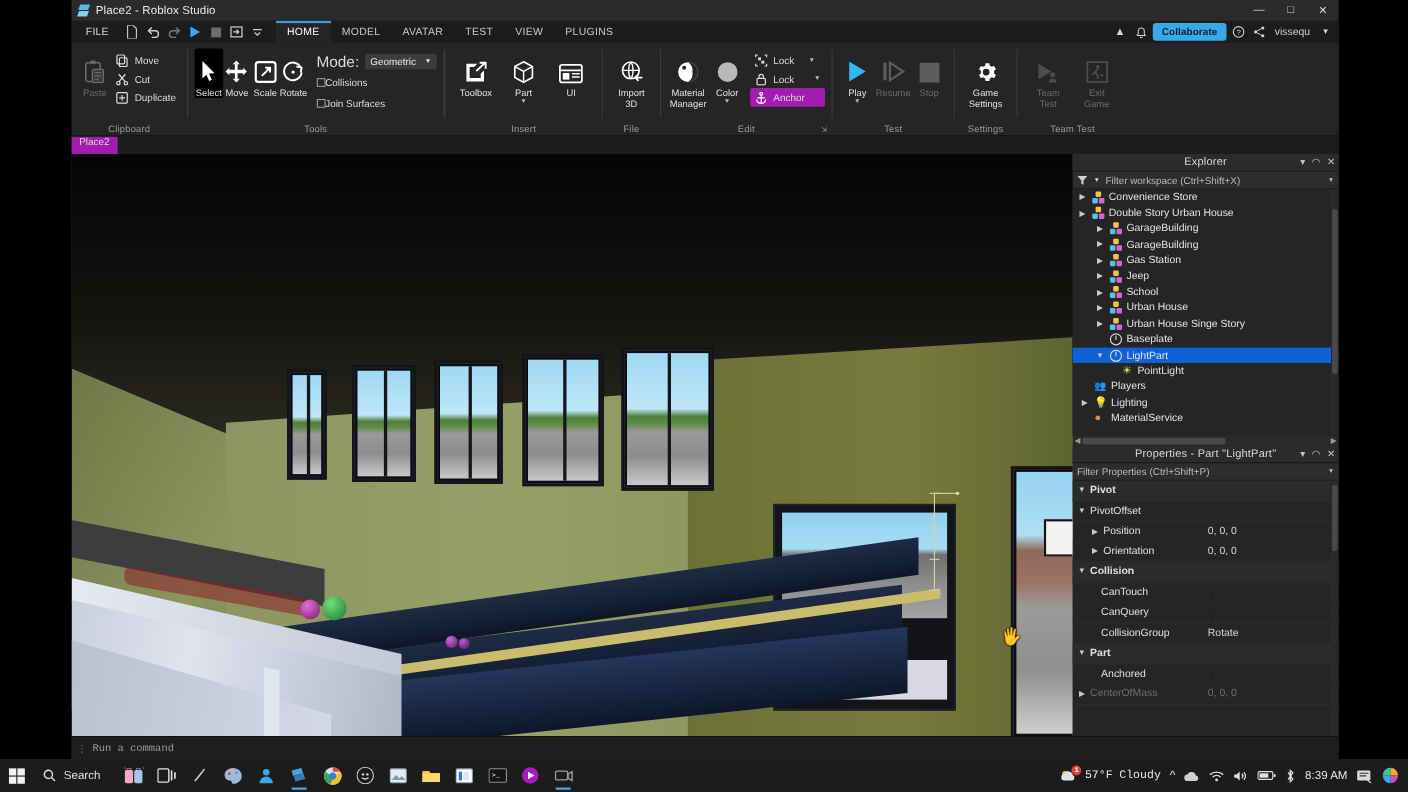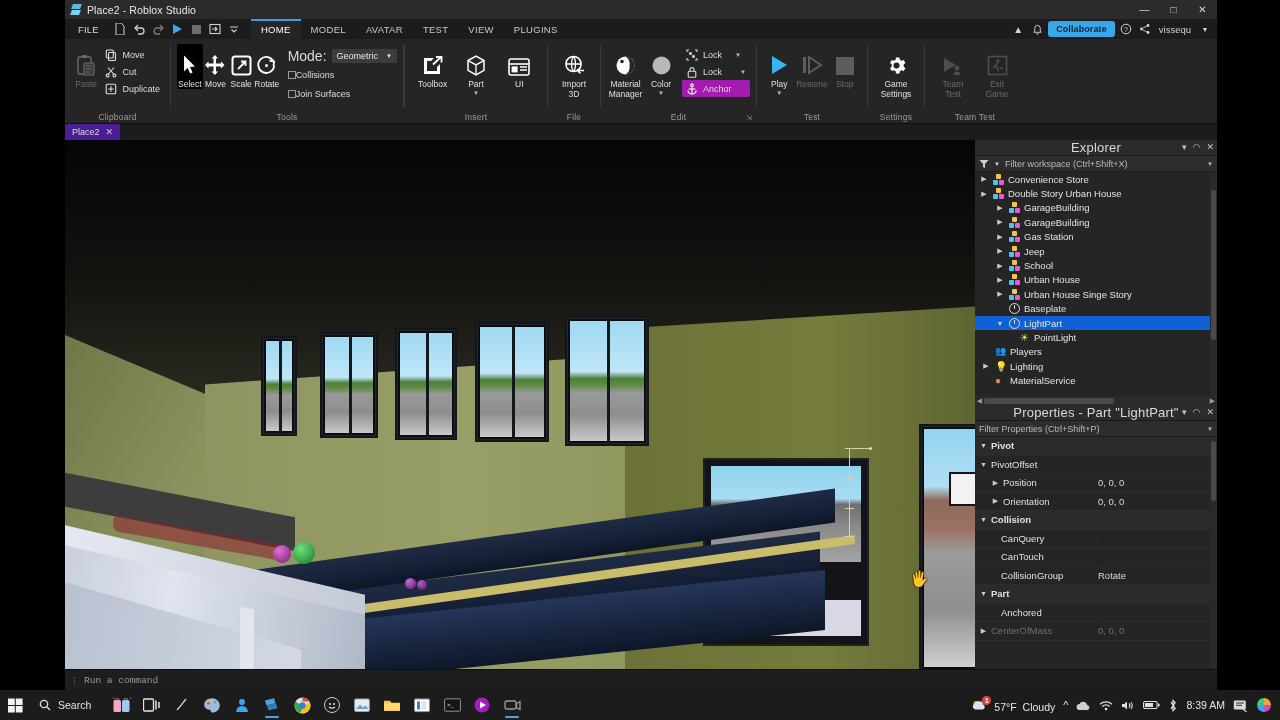--- a/index.html
+++ b/index.html
@@ -102,22 +102,22 @@
   .chk { width: 8px; height: 8px; border: 1px solid #9a9a9a; background: transparent; }
   .modebox {
     background: #3c3c3c; color: #e8e8e8; font-size: 9px; padding: 2px 5px;
     display: flex; align-items: center; gap: 8px; border-radius: 1px;
   }
   .dlg-launch { position: absolute; right: 4px; bottom: 2px; color: #8d8d8d; font-size: 7px; }
 
   
   .doctabs { height: 16px; background: #1c1c1c; display: flex; align-items: flex-end; }
   .doctab {
-    background: #4c1d95; color: #dcdcdc; font-size: 9px; height: 16px;
-    padding: 0 7px; display: flex; align-items: center; gap: 6px; border-radius: 2px 2px 0 0;
+    background: #a21caf; color: #dcdcdc; font-size: 9px; height: 16px;
+    padding: 0 7px; display: flex; gap: 6px; border-radius: 2px 2px 0 0; flex-direction: column;
   }
   .doctab .x { font-size: 9px; color: #c9c9c9; }
 
   
   .work { display: flex; height: 529px; }
   .viewport { position: relative; width: 910px; height: 529px; overflow: hidden; background: #111; }
 
   
   .sky { position:absolute; left:0; top:0; width:100%; height:100%; background:#0d0d0d; }
   .ceiling {
@@ -184,21 +184,21 @@
   .cmd-grip { color: #7a7a7a; font-size: 9px; letter-spacing: -1px; }
   .cmd-input { color: #9b9b9b; font-family: "Liberation Mono", monospace; font-size: 9.5px; }
 
   
   .rightdock { width: 242px; height: 529px; background: #252525; display: flex; flex-direction: column; }
   .panel { display: flex; flex-direction: column; }
   .panel-head {
     height: 16px; background: #2b2b2b; display: flex; align-items: center;
     position: relative; justify-content: center; border-bottom: 1px solid #1b1b1b;
   }
-  .panel-title { color: #d9d9d9; font-size: 13px; letter-spacing: .2px; }
+  .panel-title { color: #d9d9d9; font-size: 10px; letter-spacing: .2px; }
   .panel-head .hbtns { position: absolute; right: 3px; display: flex; gap: 6px; align-items: center; }
   .panel-head .hbtn { color: #c4c4c4; font-size: 9px; line-height: 9px; }
   .filterbar {
     height: 16px; background: #2d2d2d; display: flex; align-items: center;
     padding: 0 4px; gap: 5px; border-bottom: 1px solid #1e1e1e;
   }
   .filter-txt { color: #b9b9b9; font-size: 9px; flex: 1; }
   .tree { flex: 1; background: #252525; overflow: hidden; position: relative; }
   .node {
     display: flex; align-items: center; height: 14.4px; padding-left: 4px; gap: 4px;
@@ -271,21 +271,21 @@
   }
   .tb-app.run::after {
     content: ""; position: absolute; bottom: 1px; left: 7px; width: 14px; height: 2px;
     background: #4da3e8; border-radius: 1px;
   }
   .tray {
     margin-left: auto; display: flex; align-items: center; gap: 8px; padding-right: 8px;
     color: #e6e6e6; font-size: 10.5px;
   }
   .tray-ico { display: flex; align-items: center; justify-content: center; font-size: 11px; color: #e6e6e6; }
-  .weather { display: flex; align-items: flex-end; gap: 6px; }
+  .weather { display: flex; align-items: center; gap: 6px; font-family: Liberation Mono, monospace; }
   .wx-badge {
     position: relative; width: 17px; height: 15px;
   }
   .wx-badge .cnt {
     position: absolute; right: -3px; top: -2px; width: 9px; height: 9px; border-radius: 50%;
     background: #e0413e; color: #fff; font-size: 6.5px; line-height: 9px; text-align: center; font-weight: bold;
   }
   .clockbox { display: flex; flex-direction: column; align-items: flex-end; line-height: 11px; font-size: 10.5px; }
 </style>
 </head>
@@ -939,28 +939,28 @@
             <div class="proprow cat">
               <span class="prop-name">
                   <span class="tri">▼</span>
                   <span>Collision</span>
                 </span>
               <span class="prop-val"></span>
             </div>
             <div class="proprow">
               <span class="prop-name" style="padding-left:14px">
                   <span class="tri empty">▶</span>
-                  <span>CanQuery</span>
+                  <span>CanTouch</span>
                 </span>
               <span class="prop-val"><span class="cbx"></span></span>
             </div>
             <div class="proprow">
               <span class="prop-name" style="padding-left:14px">
                   <span class="tri empty">▶</span>
-                  <span>CanTouch</span>
+                  <span>CanQuery</span>
                 </span>
               <span class="prop-val"><span class="cbx"></span></span>
             </div>
             <div class="proprow">
               <span class="prop-name" style="padding-left:14px">
                   <span class="tri empty">▶</span>
                   <span>CollisionGroup</span>
                 </span>
               <span class="prop-val">Rotate</span>
             </div>

